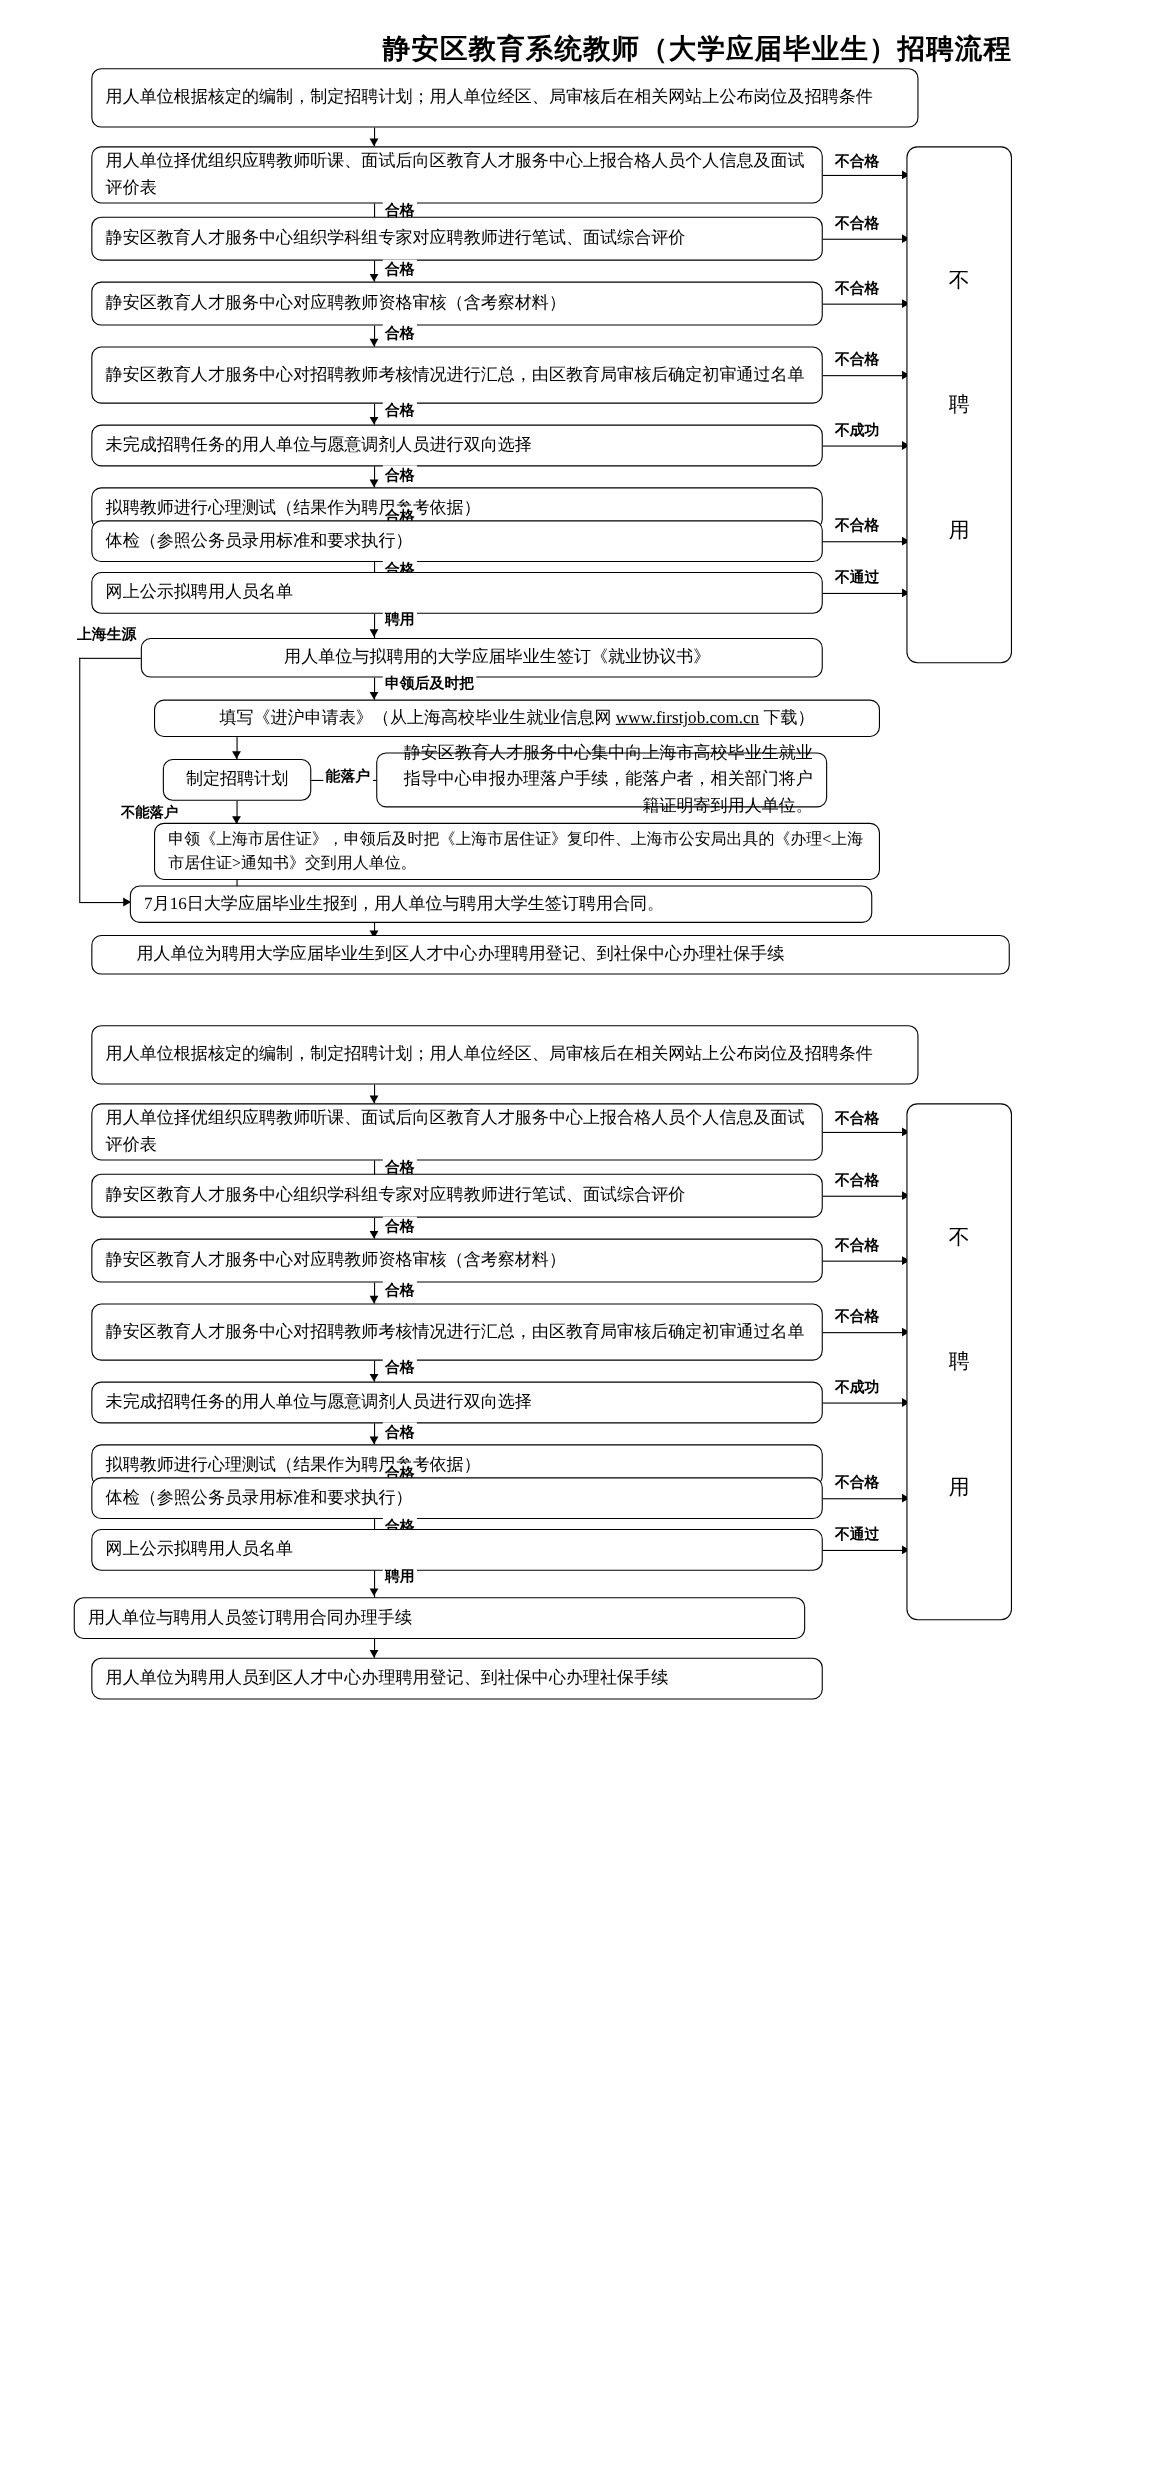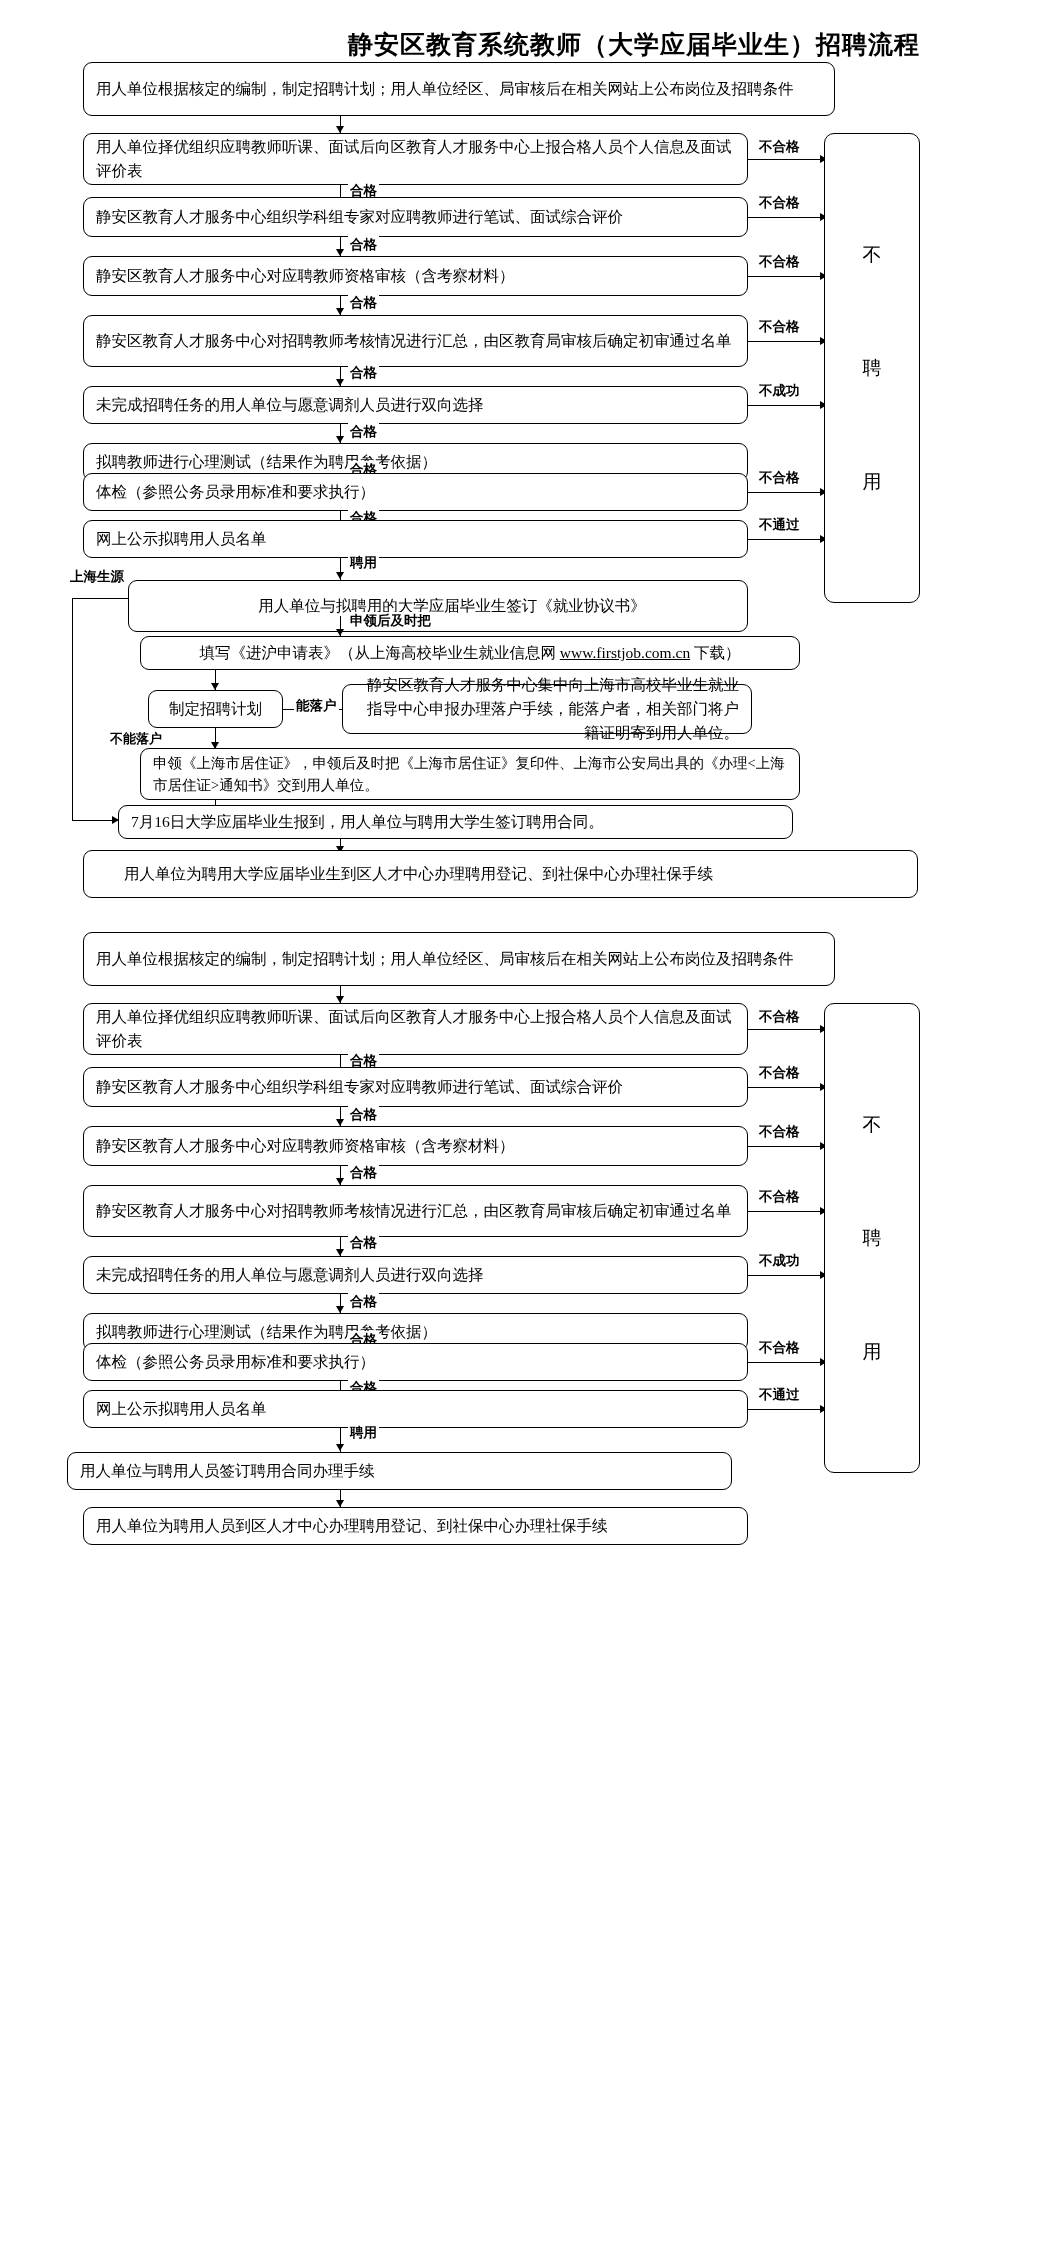--- a/index.html
+++ b/index.html
@@ -179,21 +179,21 @@
   <div class="vline" style="left:340px; top:558px; height:22px;"></div>
   <div class="arrow-down" style="left:335.5px; top:572px;"></div>
   <div class="lbl" style="left:348px; top:554px;">聘用</div>
 
   <div class="tall" style="left:824px; top:133px; width:96px; height:470px;">
     <span>不</span>
     <span>聘</span>
     <span>用</span>
   </div>
 
-  <div class="box center" style="left:128px; top:580px; width:620px; height:52px;padding-left:40px;">
+  <div class="box center" style="left:128px; top:580px; width:620px; height:36px;padding-left:40px;">
     <span class="txt">用人单位与拟聘用的大学应届毕业生签订《就业协议书》</span>
   </div>
 
   <div class="lbl" style="left:68px; top:568px;">上海生源</div>
   <div class="hline" style="left:72px; top:598px; width:56px;"></div>
   <div class="vline" style="left:72px; top:598px; height:222px;"></div>
   <div class="hline" style="left:72px; top:820px; width:46px;"></div>
   <div class="arrow-right" style="left:112px; top:815.5px;"></div>
 
   <div class="vline" style="left:340px; top:616px; height:20px;"></div>
@@ -229,21 +229,21 @@
   <div class="vline" style="left:215px; top:800px; height:13px;"></div>
   <div class="arrow-down" style="left:210.5px; top:806px;"></div>
 
   <div class="box" style="left:118px; top:805px; width:675px; height:34px;">
     <span class="txt">7月16日大学应届毕业生报到，用人单位与聘用大学生签订聘用合同。</span>
   </div>
 
   <div class="vline" style="left:340px; top:839px; height:14px;"></div>
   <div class="arrow-down" style="left:335.5px; top:846px;"></div>
 
-  <div class="box" style="left:83px; top:850px; width:835px; height:48px;padding-left:40px;">
+  <div class="box" style="left:83px; top:850px; width:835px; height:36px;padding-left:40px;">
     <span class="txt">用人单位为聘用大学应届毕业生到区人才中心办理聘用登记、到社保中心办理社保手续</span>
   </div>
 
 
   <div class="box" style="left:83px; top:932px; width:752px; height:54px;">
     <span class="txt">用人单位根据核定的编制，制定招聘计划；用人单位经区、局审核后在相关网站上公布岗位及招聘条件</span>
   </div>
   <div class="vline" style="left:340px; top:986px; height:17px;"></div>
   <div class="arrow-down" style="left:335.5px; top:996px;"></div>
 

